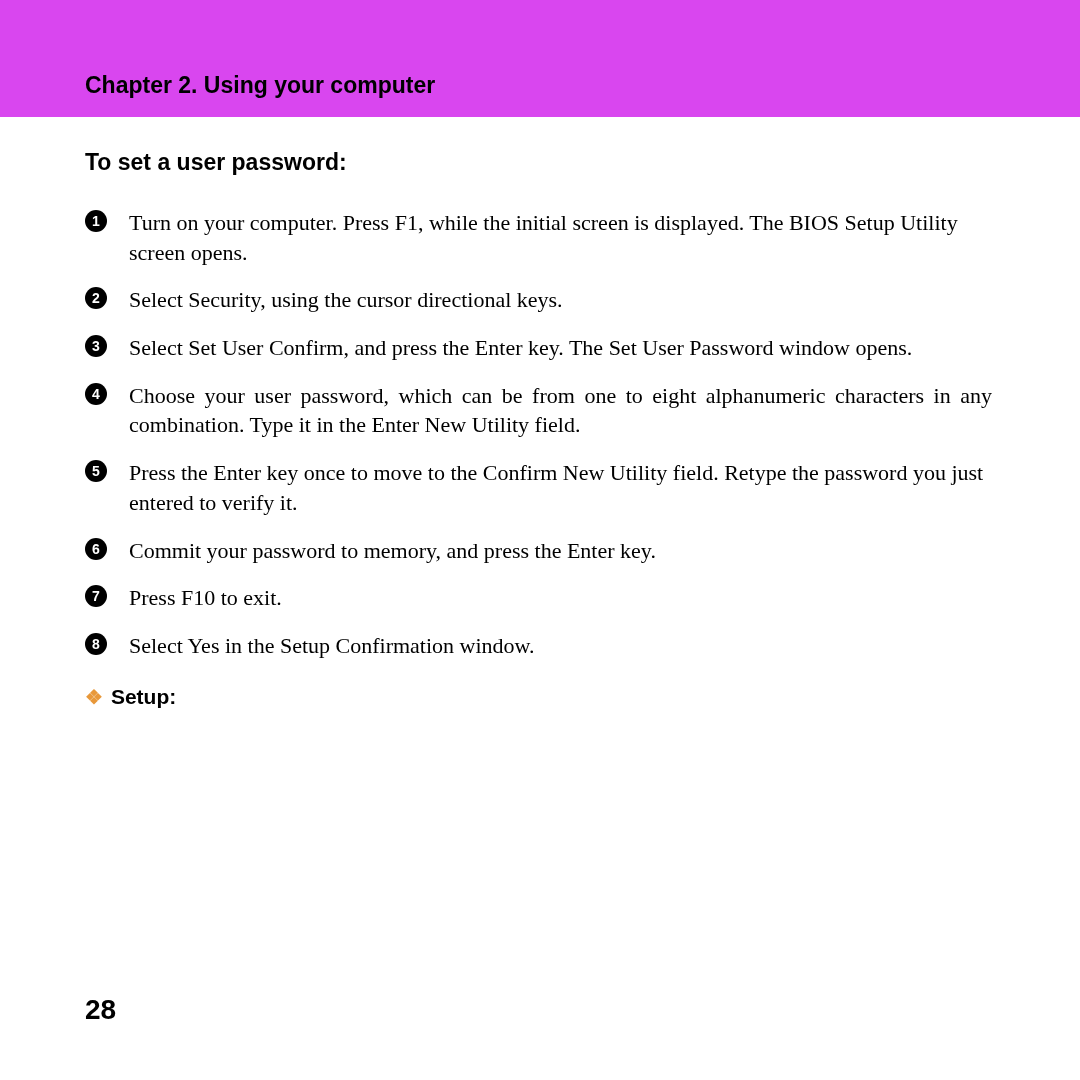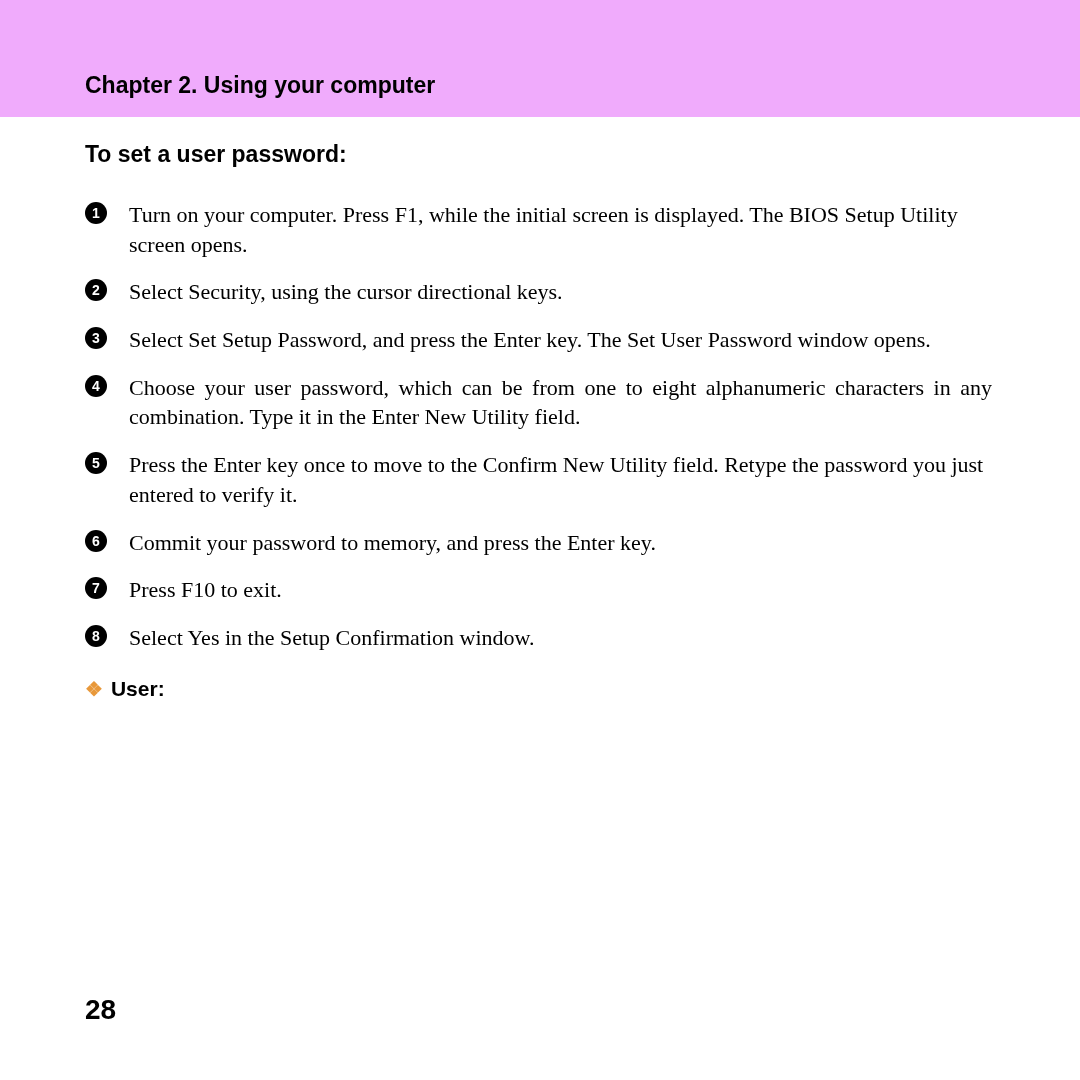--- a/index.html
+++ b/index.html
@@ -11,34 +11,34 @@
     font-family: Georgia, "Times New Roman", serif;
     color: #000;
   }
   .page {
     width: 1080px;
     height: 1080px;
     position: relative;
     box-sizing: border-box;
   }
   .header-band {
-    background: #f0abfc;
+    background: #d946ef;
     padding: 28px 0 18px 0;
   }
   .header-inner {
     padding: 44px 0 0 85px;
   }
   .chapter-title {
     font-family: Arial, Helvetica, sans-serif;
     font-weight: bold;
     font-size: 23px;
     color: #000;
   }
   .content {
-    padding: 24px 88px 0 85px;
+    padding: 32px 88px 0 85px;
   }
   .section-heading {
     font-family: Arial, Helvetica, sans-serif;
     font-weight: bold;
     font-size: 23px;
     margin: 0 0 32px 0;
   }
   .steps {
     margin: 0;
     padding: 0;
@@ -137,21 +137,21 @@
         <div class="step">
           <div class="bullet">
             <div class="bullet-circle">2</div>
           </div>
           <div class="step-text">Select <b>Security</b>, using the cursor directional keys.</div>
         </div>
         <div class="step">
           <div class="bullet">
             <div class="bullet-circle">3</div>
           </div>
-          <div class="step-text justify">Select <b>Set Setup Password</b>, and press the <b>Enter</b> key. The Set User Password window opens.</div>
+          <div class="step-text justify">Select <b>Set User Confirm</b>, and press the <b>Enter</b> key. The Set User Password window opens.</div>
         </div>
         <div class="step">
           <div class="bullet">
             <div class="bullet-circle">4</div>
           </div>
           <div class="step-text justify">Choose your user password, which can be from one to eight alphanumeric characters in any combination. Type it in the <b>Enter New Utility</b> field.</div>
         </div>
         <div class="step">
           <div class="bullet">
             <div class="bullet-circle">5</div>
@@ -174,21 +174,21 @@
           <div class="bullet">
             <div class="bullet-circle">8</div>
           </div>
           <div class="step-text">Select <b>Yes</b> in the Setup Confirmation window.</div>
         </div>
       </div>
 
     <div class="note-block">
       <div class="note-heading">
         <span class="note-icon">❖</span>
-        <span>User:</span>
+        <span>Setup:</span>
       </div>
     </div>
 
   </div>
 
   <div class="page-number">28</div>
 
 </div>
 
 </body></html>

